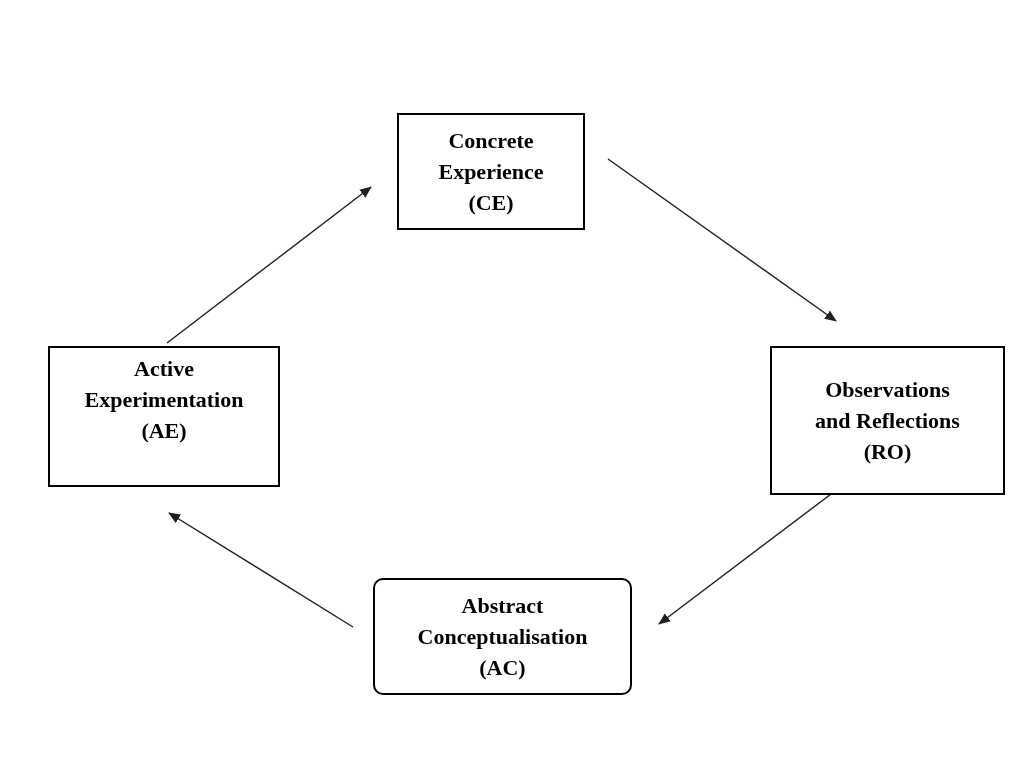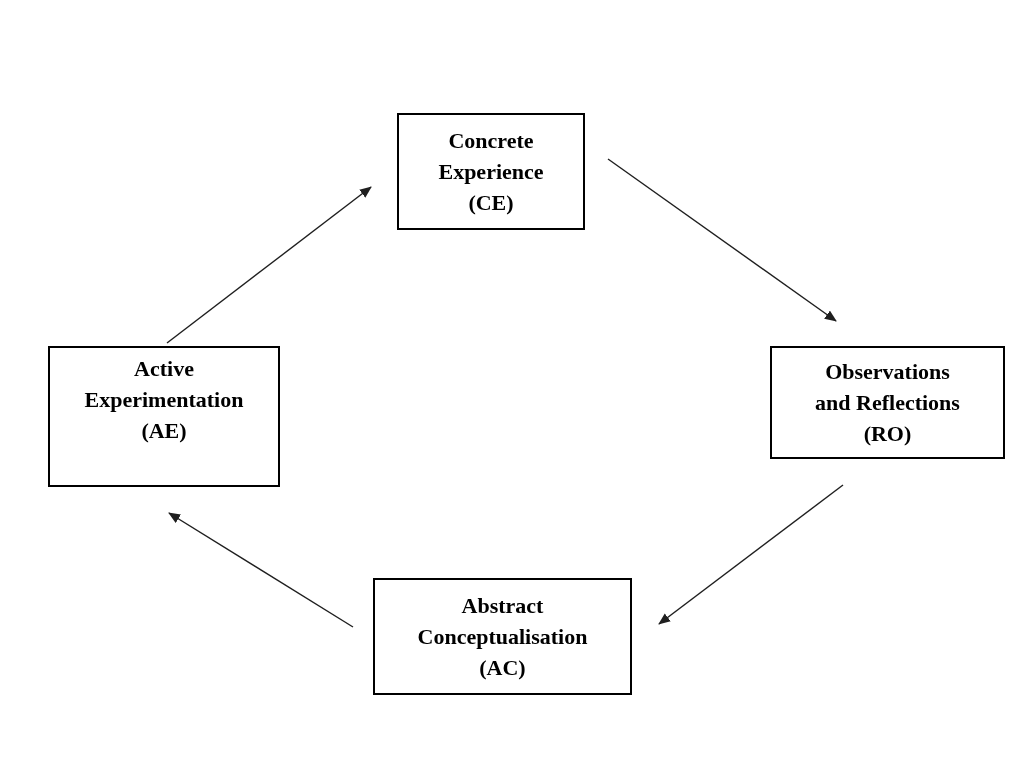--- a/index.html
+++ b/index.html
@@ -28,23 +28,23 @@
   .node .label {
     font-weight: bold;
     font-size: 22px;
     line-height: 31px;
     color: #000000;
     text-align: center;
     white-space: pre-line;
   }
   
   .node-ce { left: 397px; top: 113px; width: 188px; height: 117px; }
-  .node-ro { left: 770px; top: 346px; width: 235px; height: 113px; }
+  .node-ro { left: 770px; top: 346px; width: 235px; height: 149px; }
   .node-ae { left: 48px;  top: 346px; width: 232px; height: 141px; justify-content: flex-start; padding-top: 5px; }
-  .node-ac { left: 373px; top: 578px; width: 259px; height: 117px; }
+  .node-ac { left: 373px; top: 578px; width: 259px; height: 117px; border-radius: 10px; }
   .arrow-layer {
     position: absolute;
     left: 0; top: 0;
     width: 1024px;
     height: 768px;
     pointer-events: none;
   }
 </style>
 </head>
 <body>

